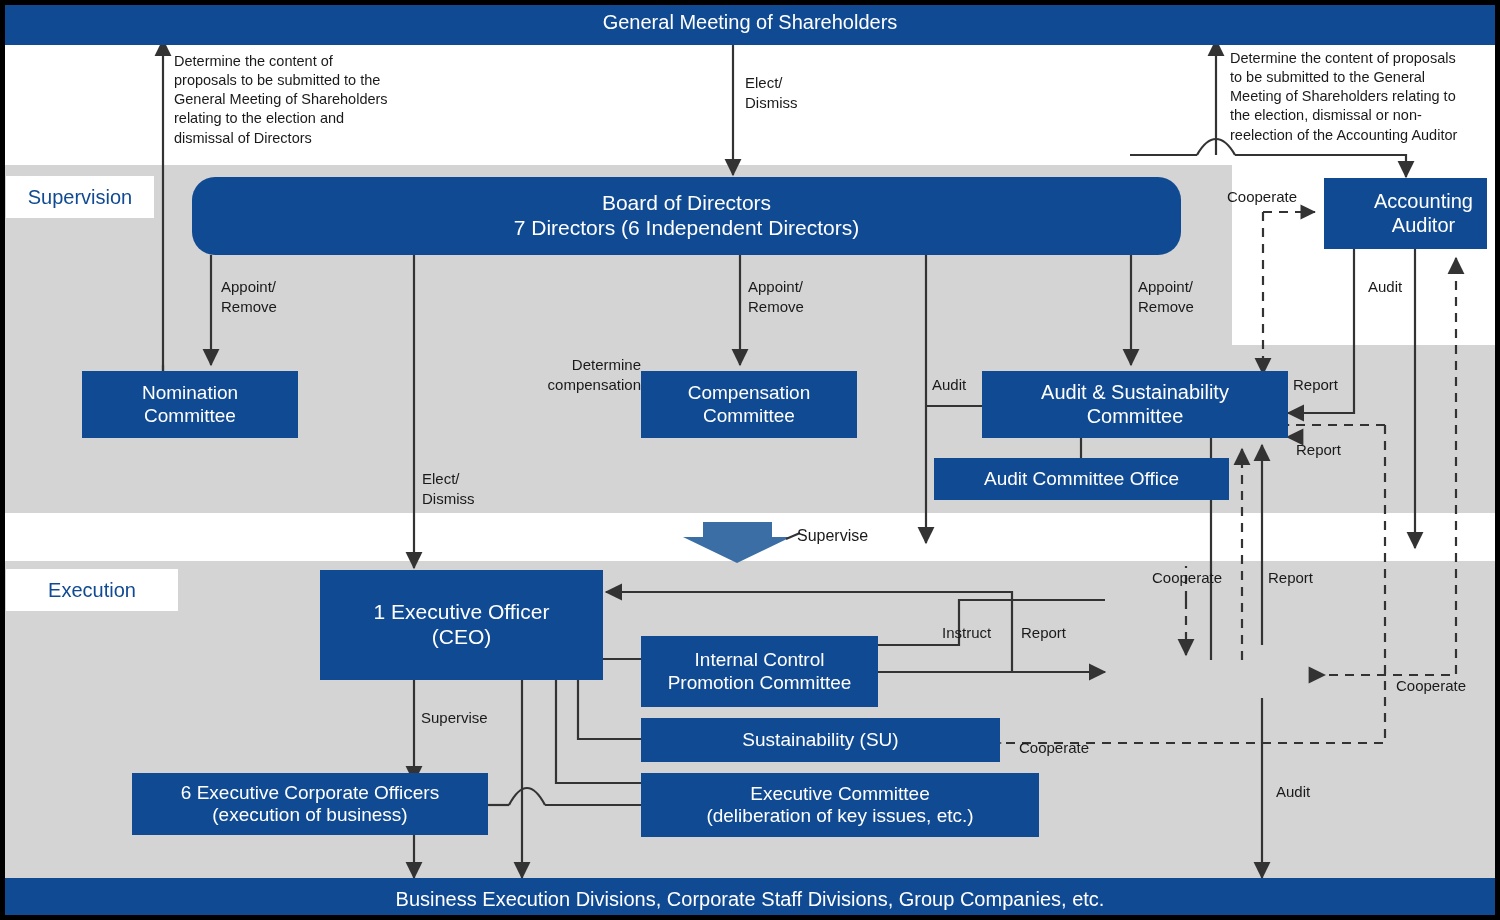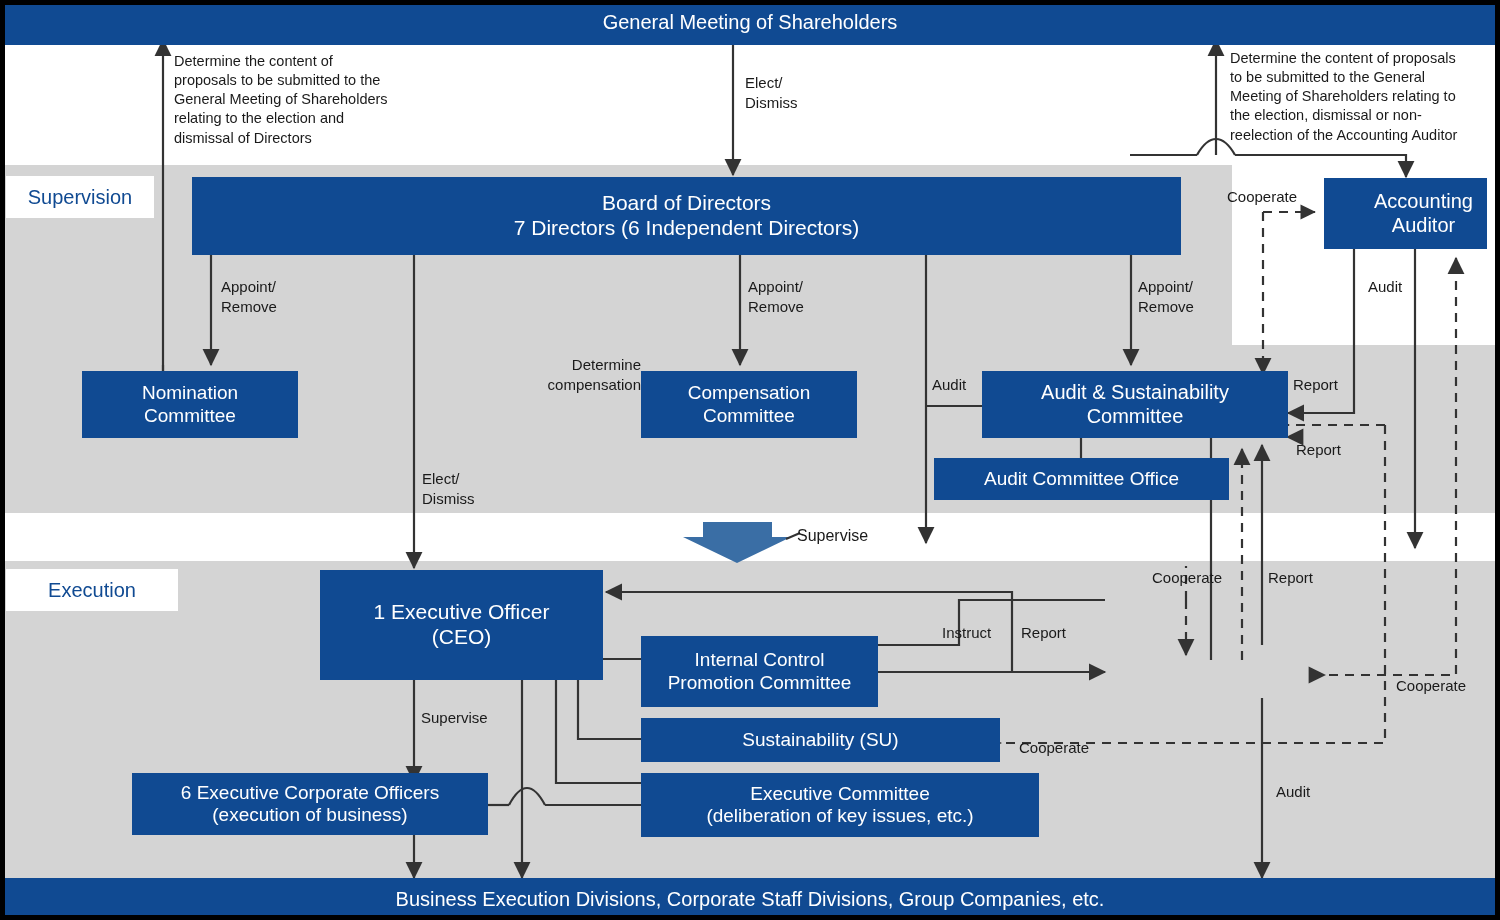--- a/index.html
+++ b/index.html
@@ -146,21 +146,21 @@
     <span>Business Execution Divisions, Corporate Staff Divisions, Group Companies, etc.</span>
   </div>
 
   <div class="tag" style="left:6px;top:176px;width:148px;height:42px;">
     <span>Supervision</span>
   </div>
   <div class="tag" style="left:6px;top:569px;width:172px;height:42px;">
     <span>Execution</span>
   </div>
 
-  <div class="blue-box" style="left:192px;top:177px;width:989px;height:78px;font-size:21px;white-space:pre-line;">
+  <div class="blue-box" style="left:192px;top:177px;width:989px;height:78px;font-size:21px;white-space:pre-line;border-radius:23px;">
     <span>Board of Directors
 7 Directors (6 Independent Directors)</span>
   </div>
 
   <div class="blue-box" style="left:1324px;top:178px;width:163px;height:71px;font-size:20px;white-space:pre-line;padding-left:36px;">
     <span>Accounting
 Auditor</span>
   </div>
 
   <div class="blue-box" style="left:82px;top:371px;width:216px;height:67px;font-size:19px;white-space:pre-line;">

